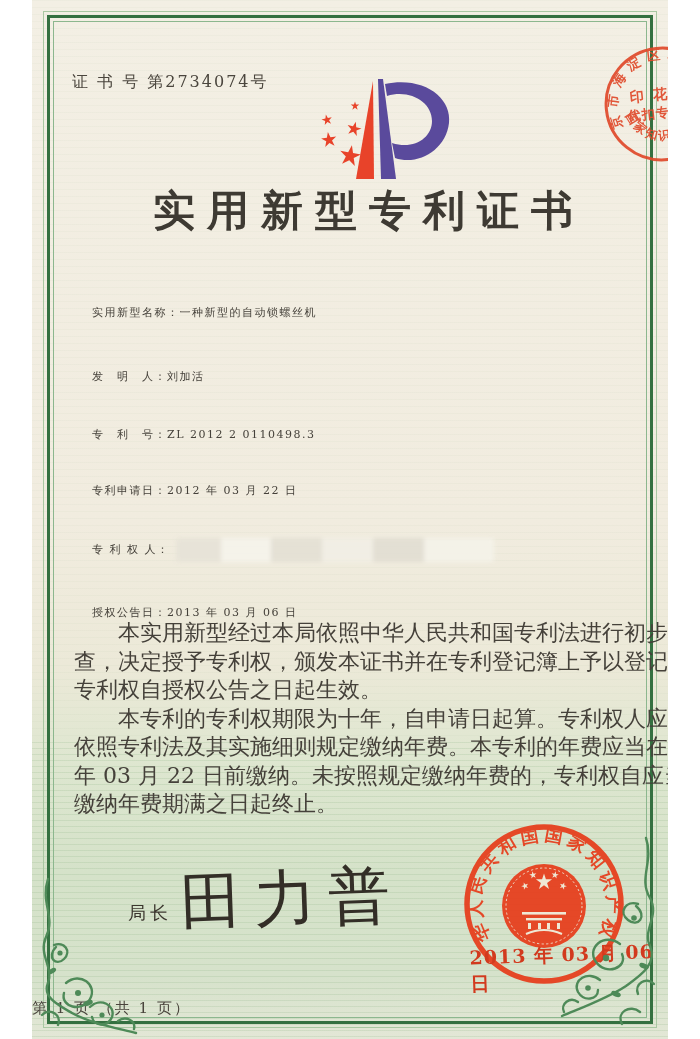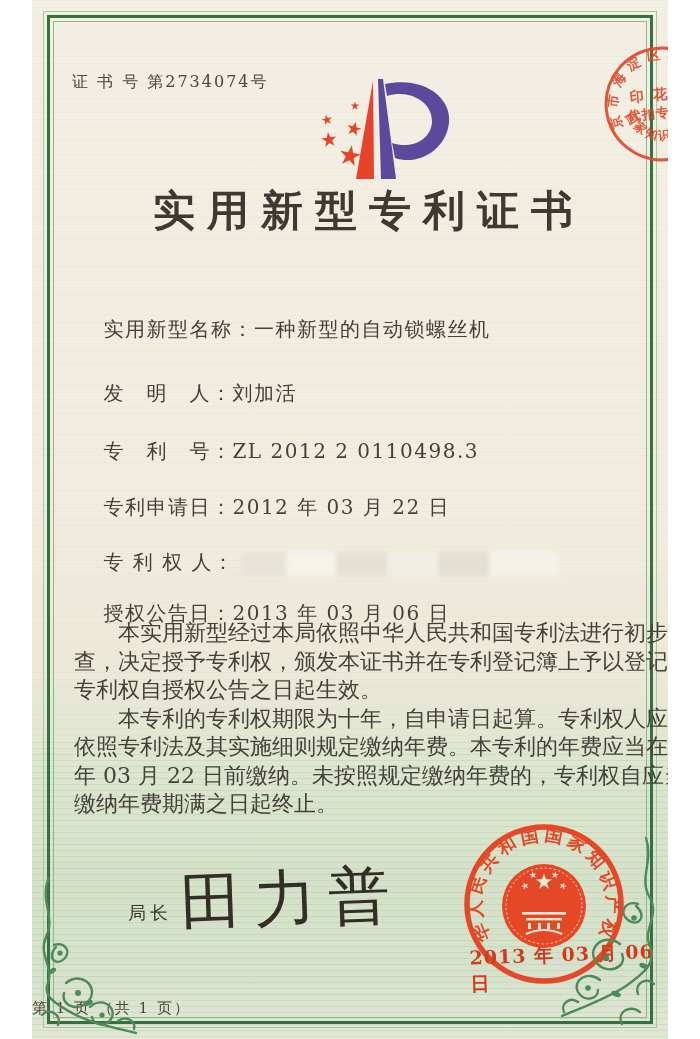--- a/index.html
+++ b/index.html
@@ -33,21 +33,21 @@
     position:absolute;left:40px;top:72px;
     font-size:16px;letter-spacing:2px;color:#4a453d;
   }
   .tax-stamp{position:absolute;left:566px;top:40px;width:128px;height:128px;transform:rotate(-6deg);opacity:.92;}
   .logo{position:absolute;left:270px;top:76px;width:160px;height:110px;}
   .title{
     position:absolute;left:0;right:0;top:183px;
     text-align:center;font-size:42px;font-weight:700;
     letter-spacing:12px;color:#3e3a33;margin-left:38px;
   }
-  .frow{position:absolute;left:0;white-space:pre;font-size:20px;letter-spacing:1.5px;color:#45413a;}
+  .frow{position:absolute;left:0;white-space:pre;font-size:11px;letter-spacing:1.5px;color:#45413a;}
   .frow .lab{color:#45413a;}
   .redact{
     display:inline-block;vertical-align:middle;
     width:318px;height:24px;margin-left:6px;border-radius:2px;
     background:
       linear-gradient(90deg, #e7e3d8 0 14%, #f6f4ec 14% 30%, #e4e0d5 30% 46%, #f2efe6 46% 62%, #e2ded3 62% 78%, #f5f3ea 78% 100%);
     filter:blur(2px);opacity:.9;
   }
   .body-text{
     position:absolute;left:42px;top:619px;width:618px;
@@ -130,21 +130,21 @@
   </div>
   <div class="frow" style="top:414px;left:40px">
     <span class="lab">专　利　号：</span><span>ZL 2012 2 0110498.3</span>
   </div>
   <div class="frow" style="top:470px;left:40px">
     <span class="lab">专利申请日：</span><span>2012 年 03 月 22 日</span>
   </div>
   <div class="frow" style="top:525px;left:40px">
     <span class="lab">专 利 权 人：</span><span class="redact"></span>
   </div>
-  <div class="frow" style="top:576px;left:40px">
+  <div class="frow" style="top:592px;left:40px">
     <span class="lab">授权公告日：</span><span>2013 年 03 月 06 日</span>
   </div>
 
   <div class="body-text">
     <p>本实用新型经过本局依照中华人民共和国专利法进行初步审查，决定授予专利权，颁发本证书并在专利登记簿上予以登记。专利权自授权公告之日起生效。</p>
     <p>本专利的专利权期限为十年，自申请日起算。专利权人应当依照专利法及其实施细则规定缴纳年费。本专利的年费应当在每年 03 月 22 日前缴纳。未按照规定缴纳年费的，专利权自应当缴纳年费期满之日起终止。</p>
   </div>
 
   <div class="sig-title">局长</div>
   <div class="sig-name">田力普</div>

